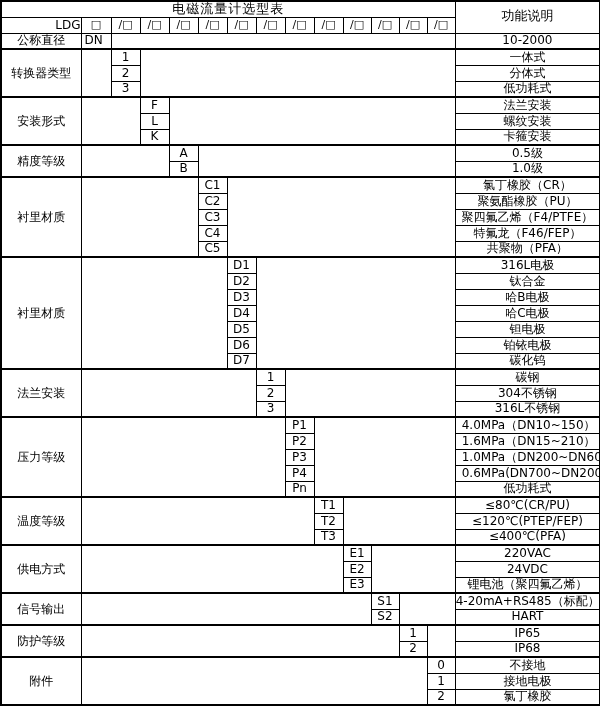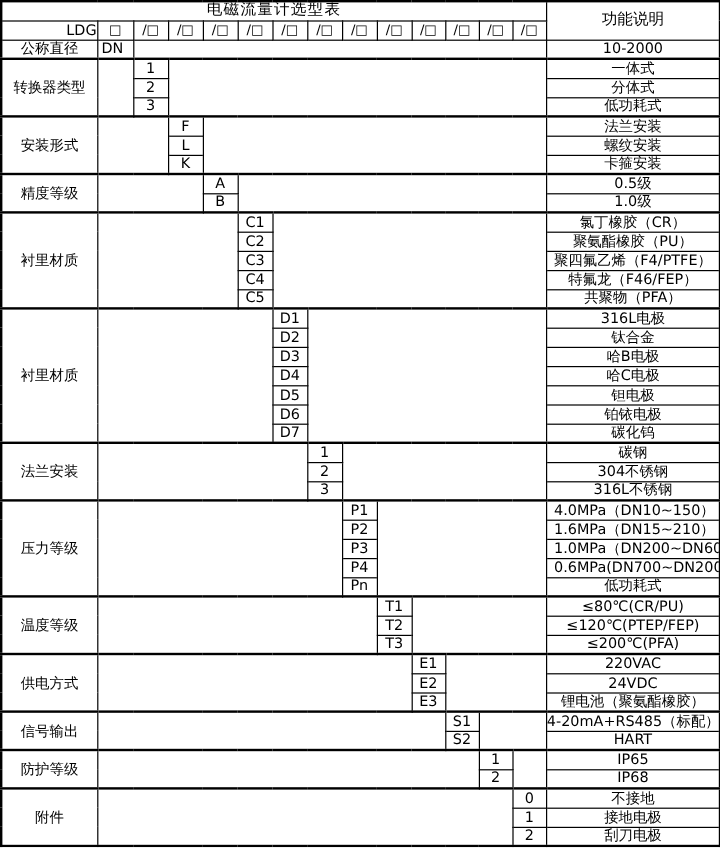--- a/index.html
+++ b/index.html
@@ -235,37 +235,37 @@
     <td class="code">T1</td>
     <td class="sp" rowspan="3" colspan="4"></td>
     <td class="desc">≤80℃(CR/PU)</td>
   </tr>
   <tr>
     <td class="code">T2</td>
     <td class="desc">≤120℃(PTEP/FEP)</td>
   </tr>
   <tr>
     <td class="code">T3</td>
-    <td class="desc">≤200℃(PFA)</td>
+    <td class="desc">≤400℃(PFA)</td>
   </tr>
 
   <tr class="block">
     <td class="lbl" rowspan="3">供电方式</td>
     <td class="sp" rowspan="3" colspan="9"></td>
     <td class="code">E1</td>
     <td class="sp" rowspan="3" colspan="3"></td>
     <td class="desc">220VAC</td>
   </tr>
   <tr>
     <td class="code">E2</td>
     <td class="desc">24VDC</td>
   </tr>
   <tr>
     <td class="code">E3</td>
-    <td class="desc">锂电池（聚氨酯橡胶）</td>
+    <td class="desc">锂电池（聚四氟乙烯）</td>
   </tr>
 
   <tr class="block">
     <td class="lbl" rowspan="2">信号输出</td>
     <td class="sp" rowspan="2" colspan="10"></td>
     <td class="code">S1</td>
     <td class="sp" rowspan="2" colspan="2"></td>
     <td class="desc">4-20mA+RS485（标配）</td>
   </tr>
   <tr>
@@ -290,16 +290,16 @@
     <td class="sp" rowspan="3" colspan="12"></td>
     <td class="code">0</td>
     <td class="desc">不接地</td>
   </tr>
   <tr>
     <td class="code">1</td>
     <td class="desc">接地电极</td>
   </tr>
   <tr>
     <td class="code">2</td>
-    <td class="desc">刮刀电极</td>
+    <td class="desc">氯丁橡胶</td>
   </tr>
 </tbody>
   </table>
 
 </body></html>

